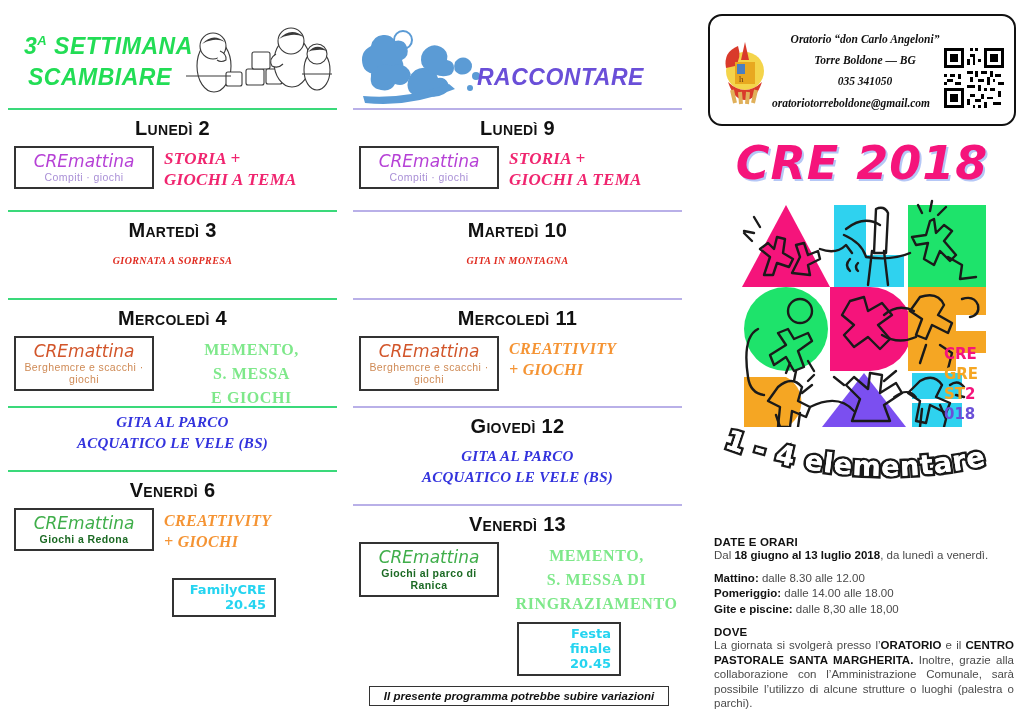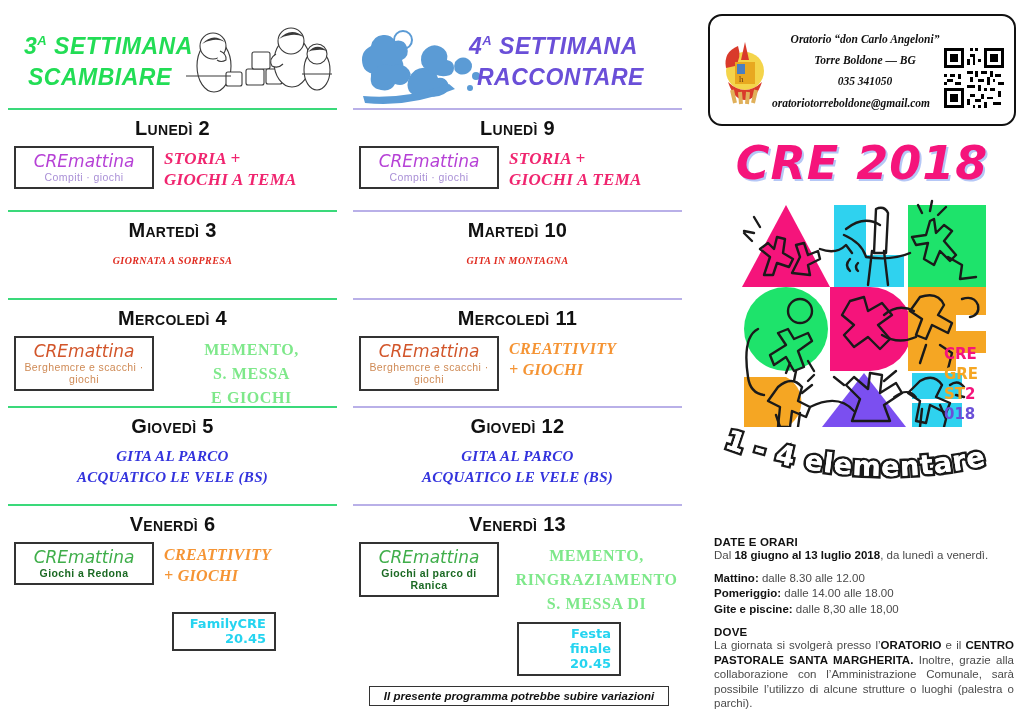--- a/index.html
+++ b/index.html
@@ -218,21 +218,20 @@
             <div class="crem-title">CREmattina</div>
             <div class="crem-sub">Berghemcre e scacchi · giochi</div>
           </div>
           <div class="act act-green" style="position: absolute; left: 164px; top: 4px; width: 175px;">
             <div>MEMENTO,</div>
             <div>S. MESSA</div>
             <div>E GIOCHI</div>
           </div>
         </div>
         <div class="divider div-green"></div>
-        <div class="day-title">Giovedì 5</div>
         <div class="day-body" style="height: 62px;">
           <div class="act act-blue" style="position: absolute; left: 10px; top: 4px; width: 325px;">
             <div>GITA AL PARCO</div>
             <div>ACQUATICO LE VELE (BS)</div>
           </div>
         </div>
         <div class="divider div-green"></div>
         <div class="day-title">Venerdì 6</div>
         <div class="day-body" style="height: 120px;">
           <div class="crem-box c-green" style="position: absolute; left: 14px; top: 2px; width: 140px;">
@@ -259,24 +258,20 @@
           <circle cx="46" cy="22" r="9" fill="none" stroke="#5b9bd5" stroke-width="2"></circle>
           <path d="M14 58 q-2 12 10 14 q10 2 14 -6 q8 3 13 -3 q6 -8 -2 -14 q-6 -5 -14 -1 q-9 -4 -16 2 q-6 4 -5 8z"></path>
           <path d="M52 60 q6 -12 18 -10 q9 2 11 10 q7 -1 10 5 q3 7 -4 11 q-9 5 -19 1 q-10 4 -16 -4 q-3 -6 0 -13z"></path>
           <path d="M66 34 q8 -10 18 -5 q8 4 6 13 q7 1 7 8 q0 7 -8 8 q-10 1 -16 -5 q-9 -3 -9 -11 q0 -5 2 -8z"></path>
           <path d="M98 44 q6 -7 13 -3 q6 4 3 11 q-5 6 -12 4 q-7 -3 -4 -12z"></path>
           <circle cx="119" cy="58" r="4"></circle>
           <circle cx="113" cy="70" r="3"></circle>
           <path d="M6 78 q40 4 86 -12 l6 5 q-46 19 -90 14z"></path>
         </g>
       </svg>
-      <div class="week-title wt-purple week-line1" style="left:124px;">
-        <span>4</span><span class="sup">A</span>
-        <span>SETTIMANA</span>
-      </div>
       <div class="week-title wt-purple week-line2" style="left:132px;">RACCONTARE</div>
     </div>
     <div class="days">
         <div class="divider div-purple"></div>
         <div class="day-title">Lunedì 9</div>
         <div class="day-body" style="height: 66px;">
           <div class="crem-box c-purple" style="position: absolute; left: 14px; top: 2px; width: 140px;">
             <div class="crem-title">CREmattina</div>
             <div class="crem-sub">Compiti · giochi</div>
           </div>
@@ -314,22 +309,22 @@
         </div>
         <div class="divider div-purple"></div>
         <div class="day-title">Venerdì 13</div>
         <div class="day-body" style="height: 120px;">
           <div class="crem-box c-green" style="position: absolute; left: 14px; top: 2px; width: 140px;">
             <div class="crem-title">CREmattina</div>
             <div class="crem-sub">Giochi al parco di Ranica</div>
           </div>
           <div class="act act-green" style="position: absolute; left: 164px; top: 4px; width: 175px;">
             <div>MEMENTO,</div>
+            <div>S. MESSA DI</div>
             <div>RINGRAZIAMENTO</div>
-            <div>S. MESSA DI</div>
           </div>
           <div class="note-box" style="position: absolute; left: 172px; top: 82px; width: 104px;">
             <div class="note-text">Festa finale</div>
             <div class="note-text">20.45</div>
           </div>
         </div>
       </div>
     <div style="position:absolute;left:24px;top:686px;width:300px;">
       <div class="disclaimer">Il presente programma potrebbe subire variazioni</div>
     </div>

